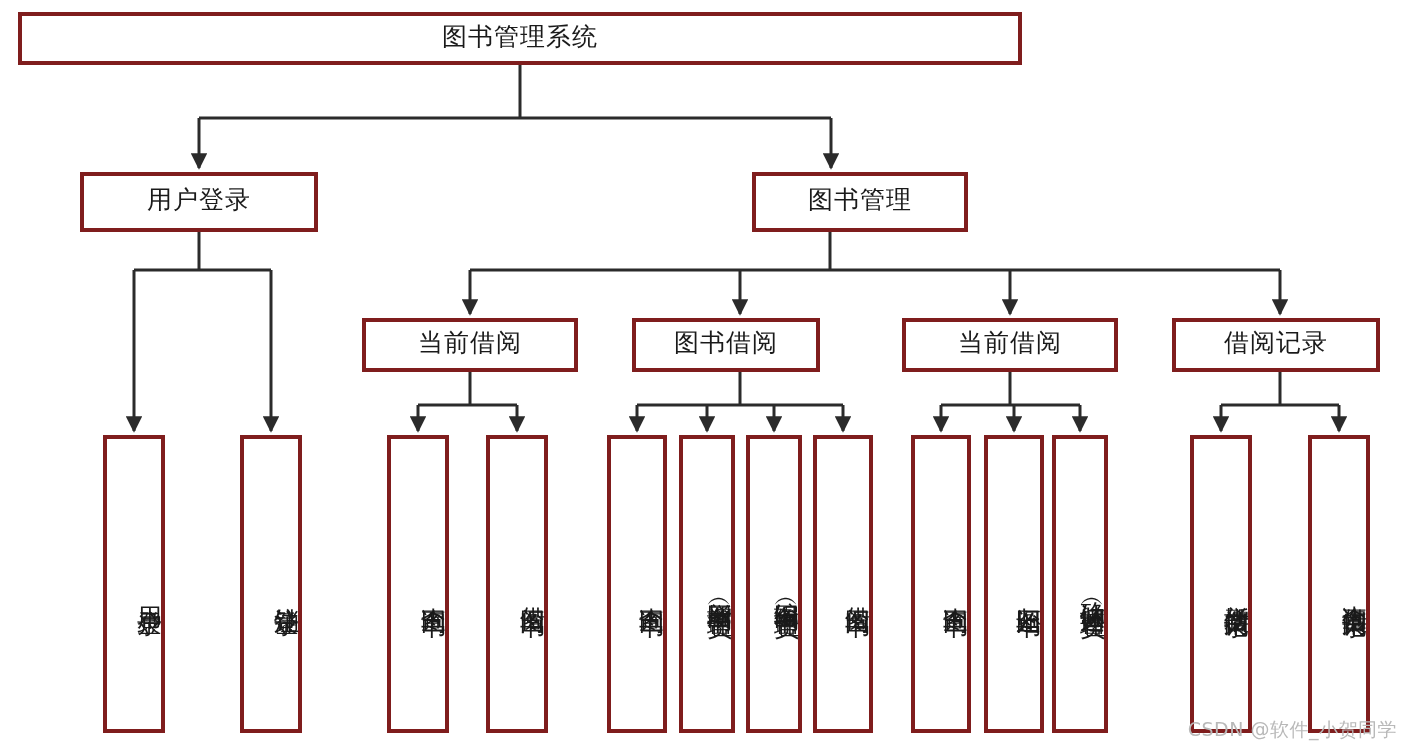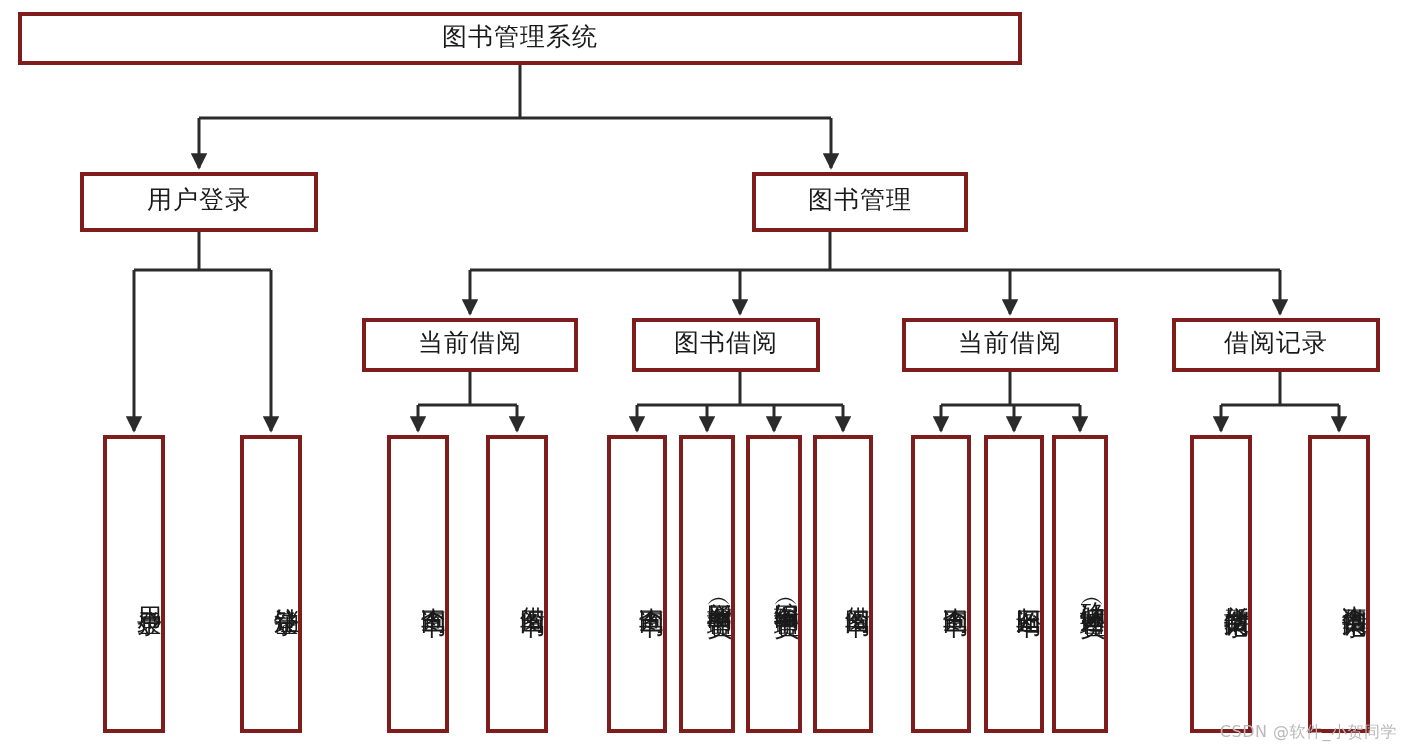--- a/index.html
+++ b/index.html
@@ -55,21 +55,21 @@
     text-align: center;
     white-space: pre-line;
   }
   .node.vert .lbl {
     white-space: normal;
   }
   #watermark {
     position: absolute;
     right: 8px;
     bottom: 4px;
-    font-size: 16px;
+    font-size: 19px;
     color: #b9b9b9;
     letter-spacing: 0.5px;
     white-space: nowrap;
     pointer-events: none;
   }
 </style>
 </head>
 <body>
 
 <div id="canvas">

